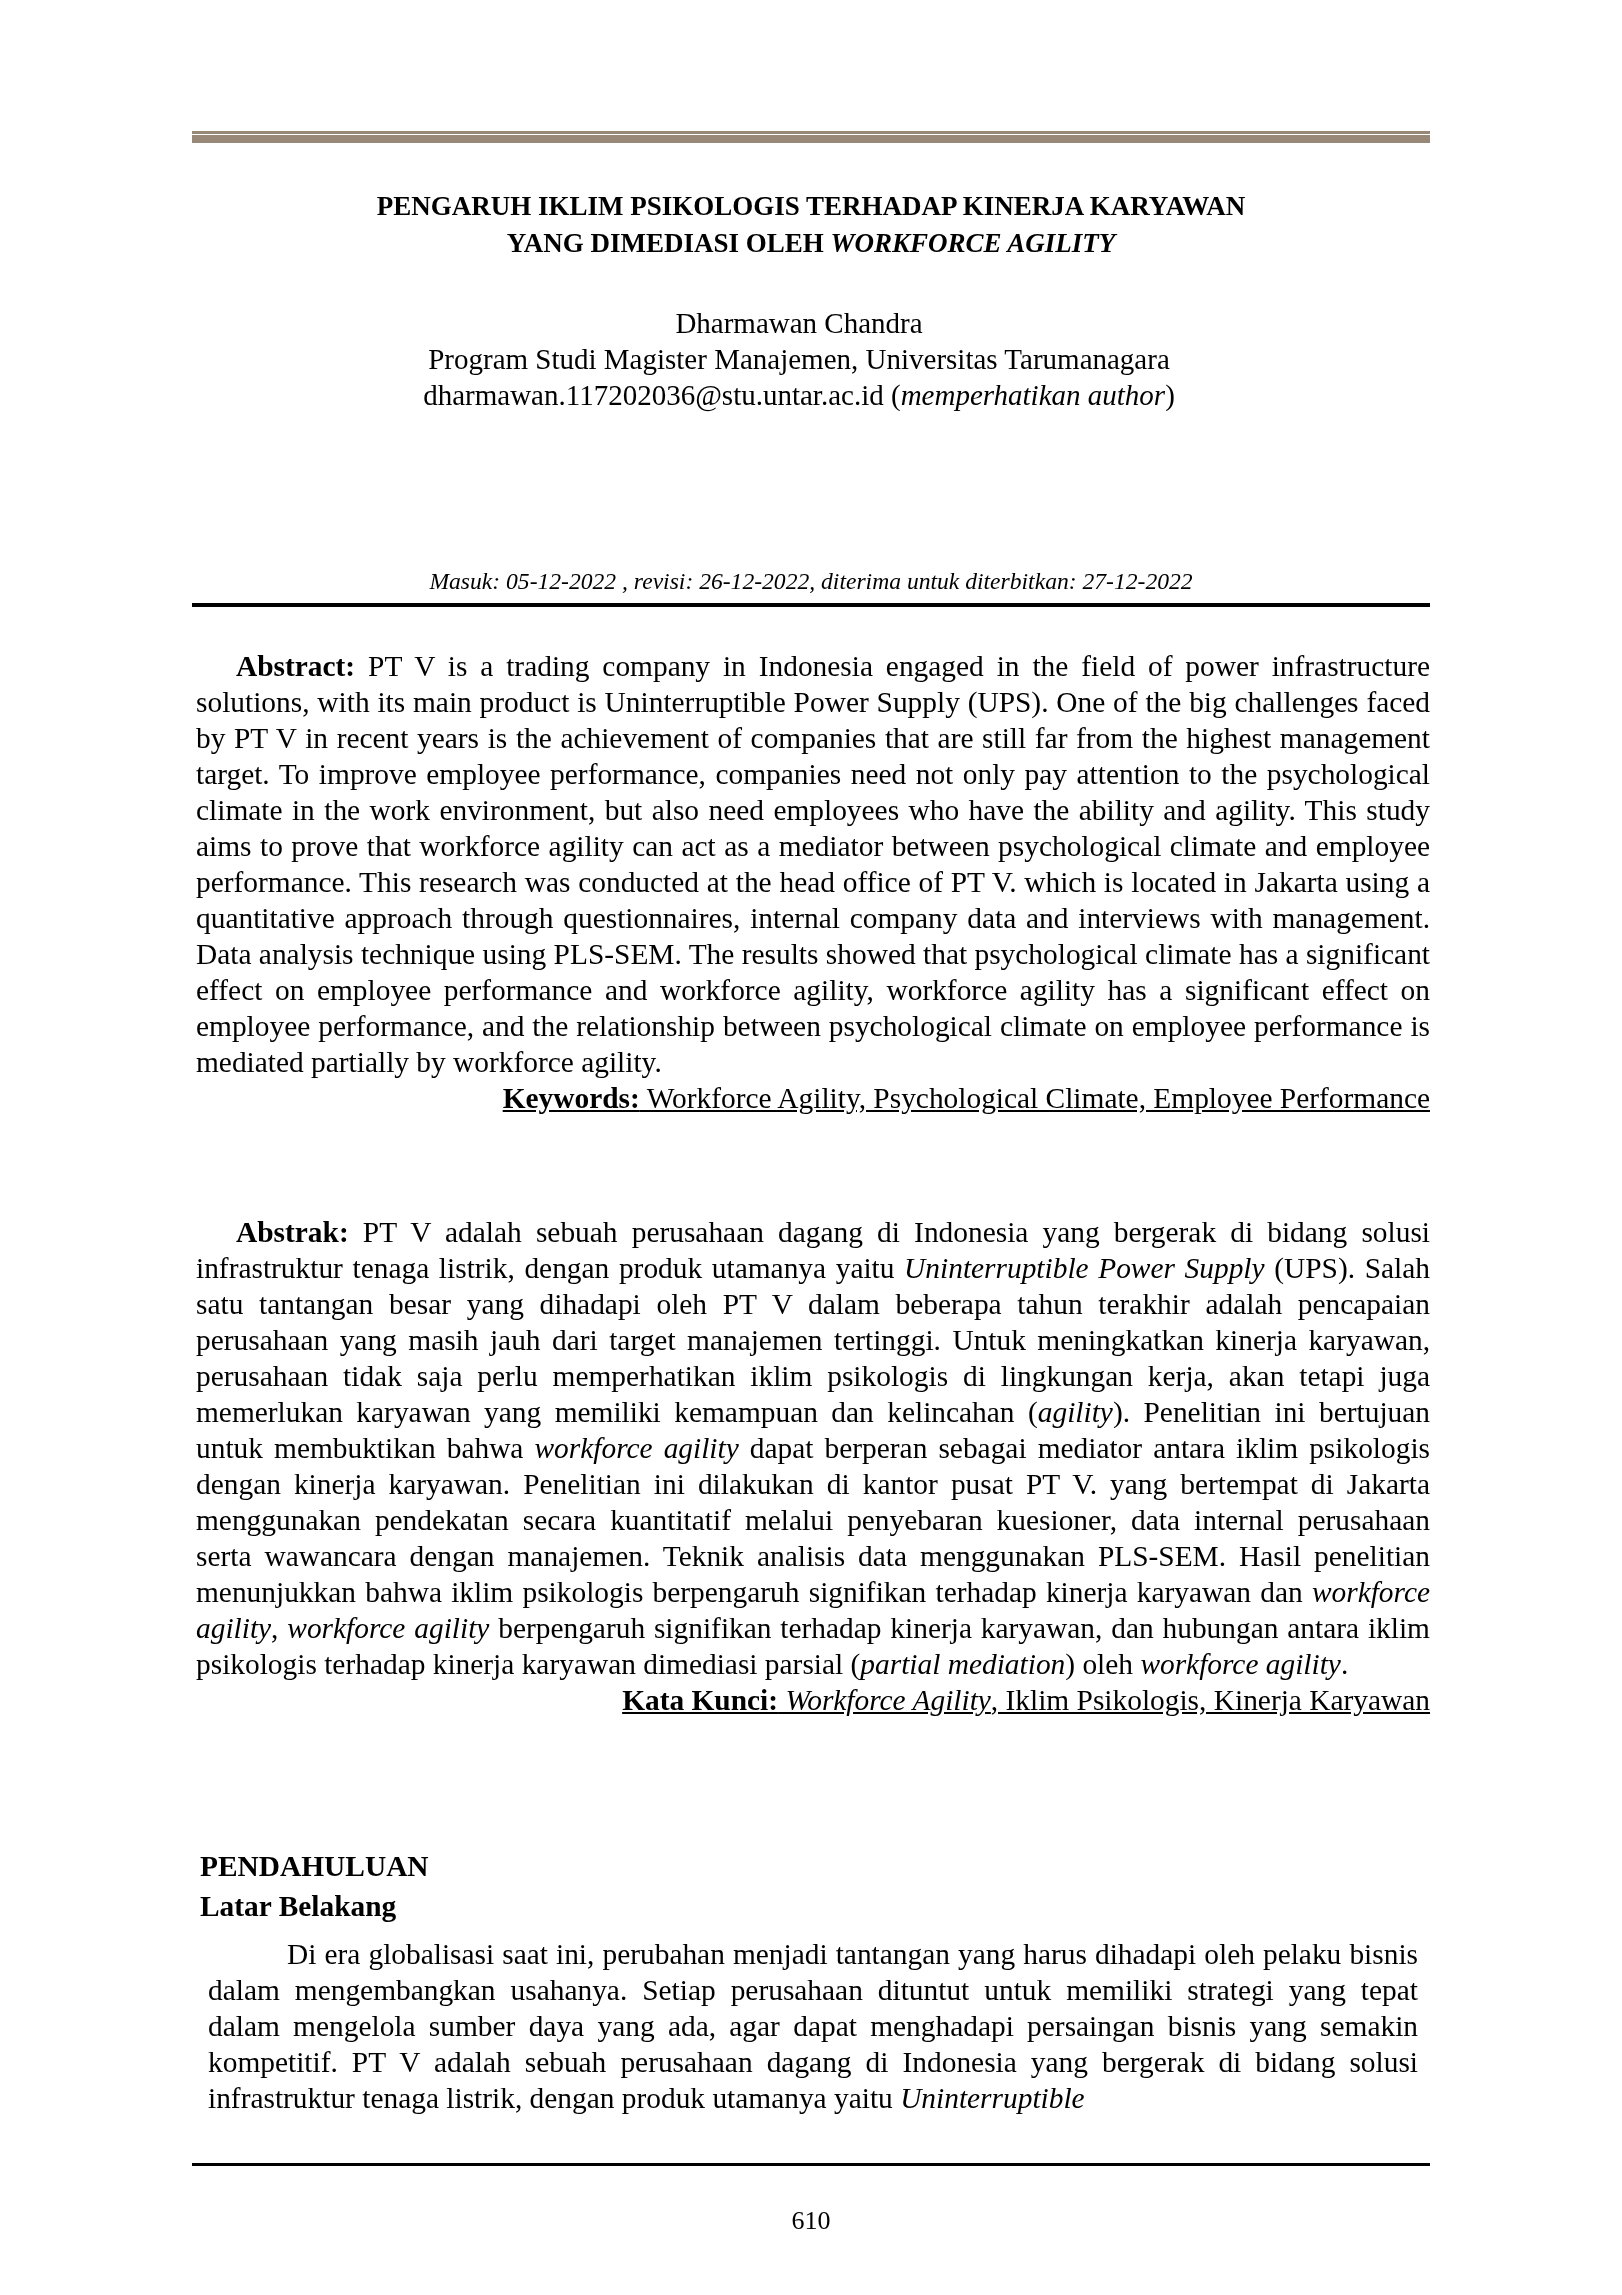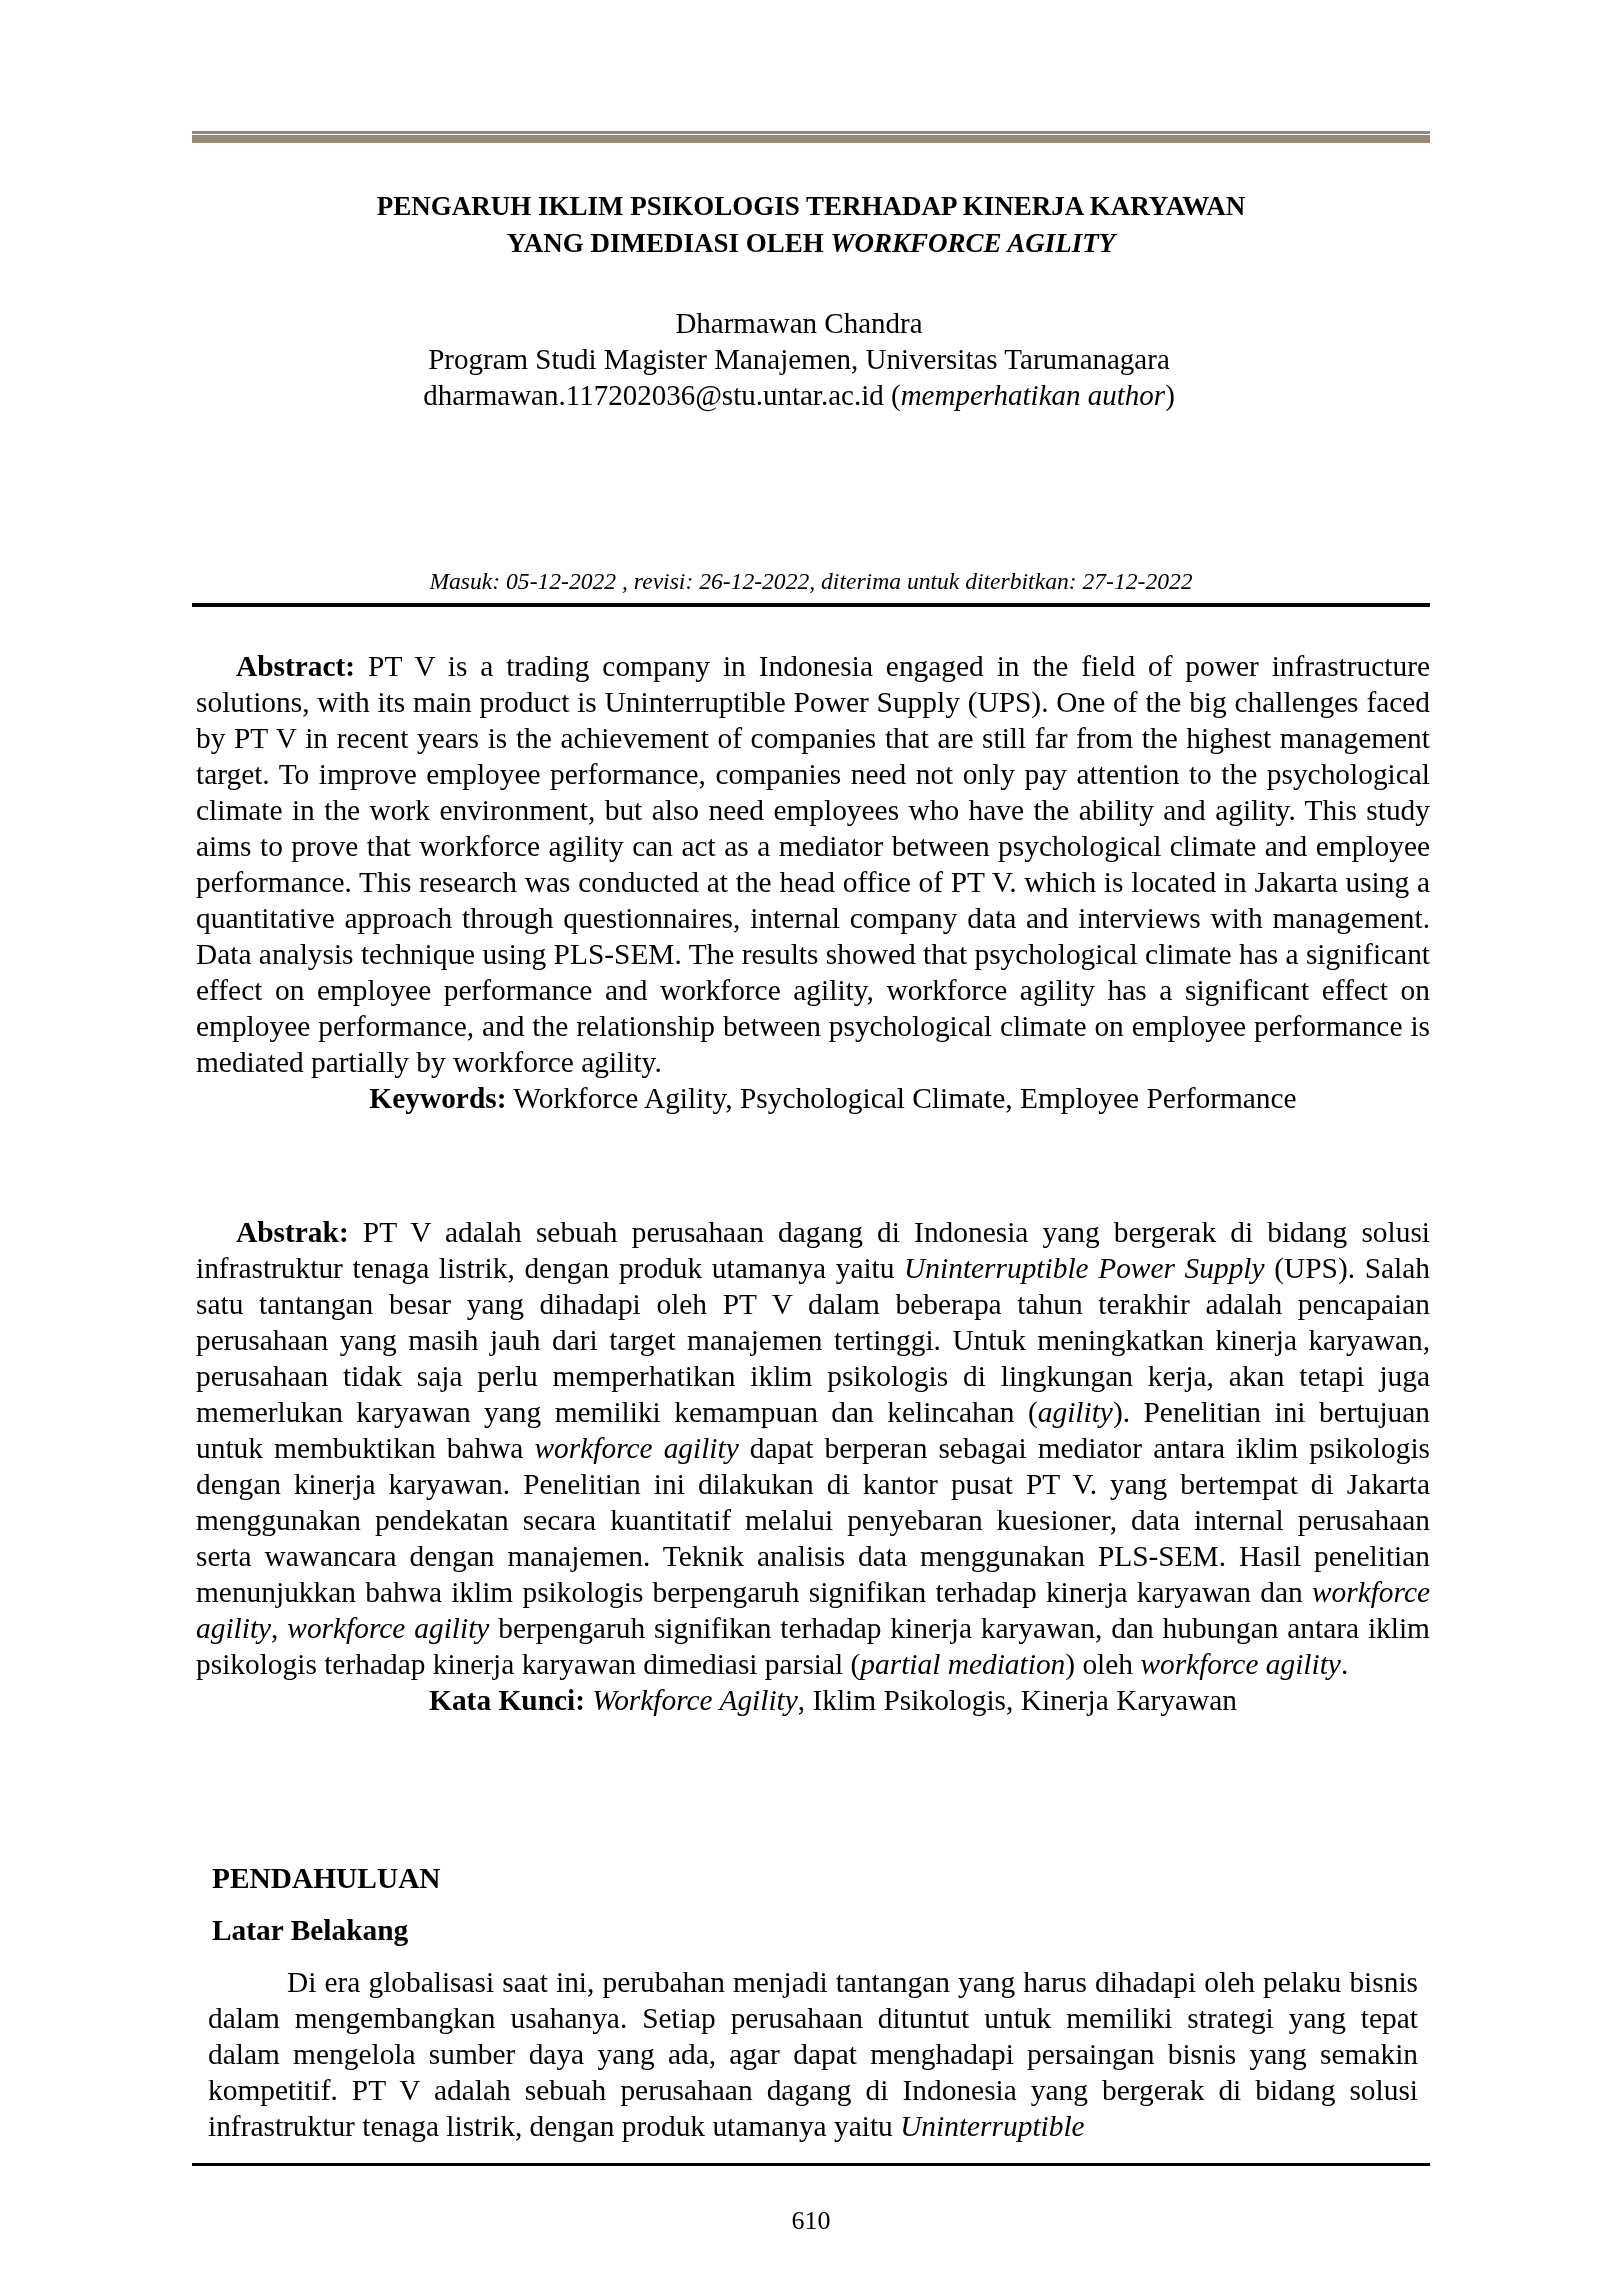--- a/index.html
+++ b/index.html
@@ -30,27 +30,27 @@
   }
   .divider { position: absolute; left: 192px; width: 1238px; top: 603px; height: 3.9px; background: #000; }
 
   .abstract {
     position: absolute; left: 196px; width: 1234px;
     font-size: 29.4px; line-height: 36px; text-align: justify;
   }
   .abstract-en { top: 648px; }
   .abstract-id { top: 1214px; }
   .abstract b { font-weight: bold; margin-left: 40px; }
-  .keywords { text-align: center; }
+  .keywords { text-align: right; text-decoration: underline; }
 
   .section {
     position: absolute; left: 196px; width: 1234px; top: 1844px;
     font-size: 29.4px; line-height: 36px;
   }
-  .section h2, .section h3 { margin: 16px; font-size: 29.4px; line-height: 36px; font-weight: bold; }
+  .section h2, .section h3 { margin: 4px; font-size: 29.4px; line-height: 36px; font-weight: bold; }
   .section p { margin: 12px; text-align: justify; text-indent: 79px; }
 
   .footer-line { position: absolute; left: 192px; width: 1238px; top: 2163px; height: 2.6px; background: #000; }
   .page-number {
     position: absolute; left: 192px; width: 1238px; top: 2176px;
     text-align: center; font-size: 26px; line-height: 33px; margin-top: 28px;
   }
   i { font-style: italic; }
 </style>
 </head>

